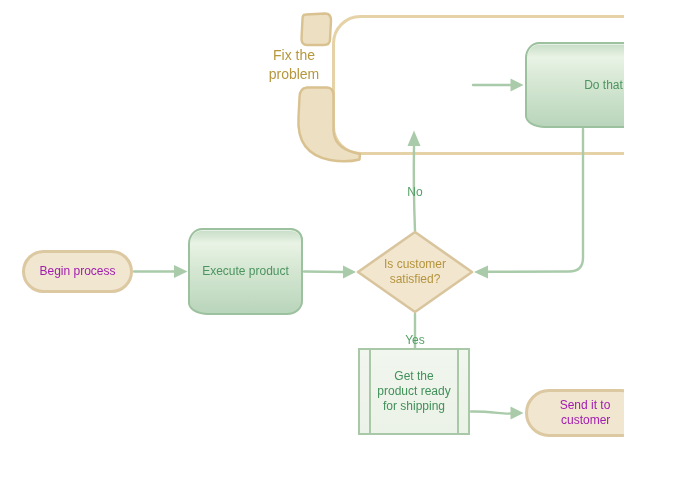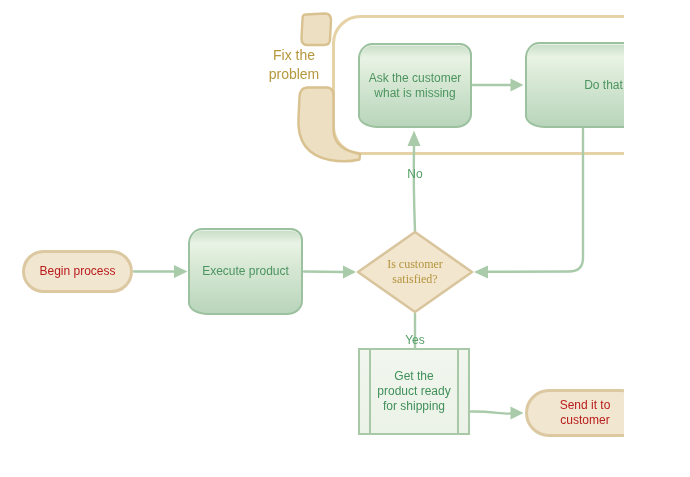--- a/index.html
+++ b/index.html
@@ -35,36 +35,37 @@
     border: 2px solid #9cc19e;
     border-radius: 14px 12px 16px 20px / 16px 12px 14px 12px;
     color: #4c9460;
     box-shadow: inset 0 1px 0 rgba(255,255,255,0.55);
   }
   .terminator {
     background: linear-gradient(180deg, #f4ebd9 0%, #f1e6d0 55%, #edе0c6 100%);
     background-color: #f1e6d0;
     border: 3px solid #dcc8a1;
     border-radius: 999px;
-    color: #b91c1c;
+    color: #a21caf;
+    text-align: right;
   }
   .predef {
     background: linear-gradient(180deg, #f1f6ee 0%, #ebf2e7 100%);
     border: 2px solid #a8c8a8;
     color: #41905a;
   }
   .predef .bar {
     position: absolute;
     top: 0; bottom: 0;
     width: 2px;
     background: #a8c8a8;
   }
   .predef .bar.left  { left: 9px; }
   .predef .bar.right { right: 9px; }
-  .decision-wrap { background: transparent; font-family: Liberation Serif, serif; }
+  .decision-wrap { background: transparent; }
   .decision-wrap svg { position: absolute; left: 0; top: 0; }
   .decision-label {
     position: relative;
     z-index: 1;
     color: #b4943e;
     font-size: 12px;
     line-height: 15px;
     white-space: pre-line;
     text-align: center;
   }
@@ -139,24 +140,20 @@
 problem</div>
 
   <div class="node terminator" style="left:22px; top:250px; width:111px; height:43px;">
     <span>Begin process</span>
   </div>
 
   <div class="node process" style="left:188px; top:228px; width:115px; height:87px;">
     <span>Execute product</span>
   </div>
 
-  <div class="node process" style="left:358px; top:43px; width:114px; height:85px;">
-    <span>Ask the customer
-what is missing</span>
-  </div>
 
   <div class="node process" style="left:525px; top:42px; width:117px; height:86px;padding-left:40px;">
     <span>Do that</span>
   </div>
 
   <div class="node decision-wrap" style="left:356px; top:230px; width:118px; height:84px;">
     <svg width="118" height="84">
       <polygon points="59,2 116,42 59,82 2,42" fill="#f2e6ce" stroke="#d9c59d" stroke-width="2.6" stroke-linejoin="round"></polygon>
     </svg>
     <div class="decision-label">Is customer
@@ -169,17 +166,17 @@
     <span>Get the
 product ready
 for shipping</span>
   </div>
 
   <div class="node terminator" style="left:525px; top:389px; width:120px; height:48px;">
     <span>Send it to
 customer</span>
   </div>
 
-  <div class="edge-label" style="left:398px; top:167px; width:34px;">No</div>
+  <div class="edge-label" style="left:398px; top:185px; width:34px;">No</div>
 
   <div class="edge-label" style="left:398px; top:333px; width:34px;">Yes</div>
 
 </div>
 
 </body></html>

